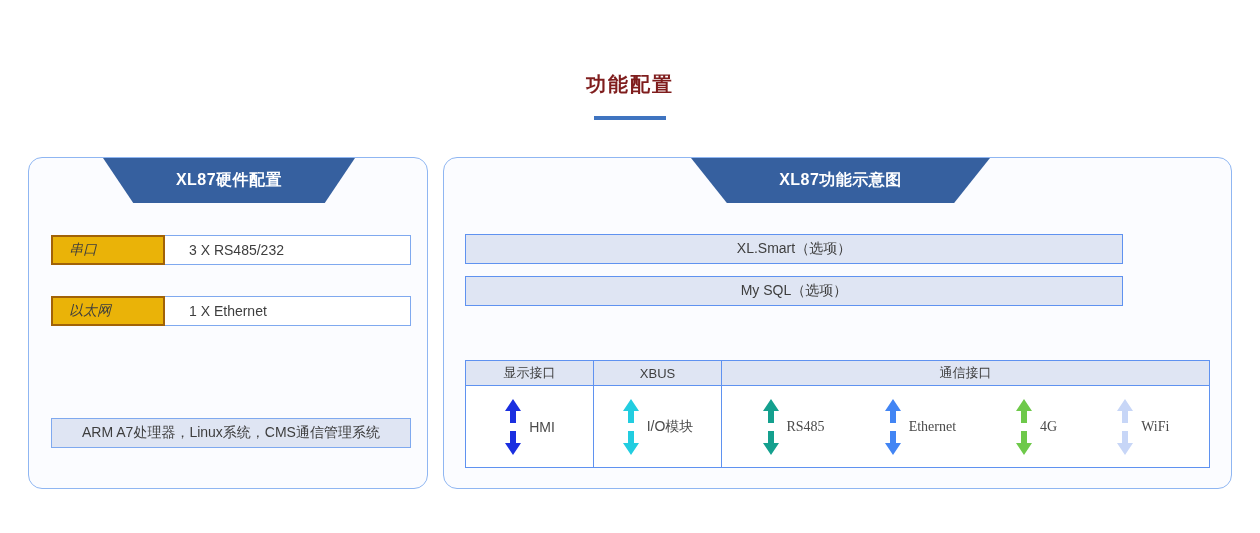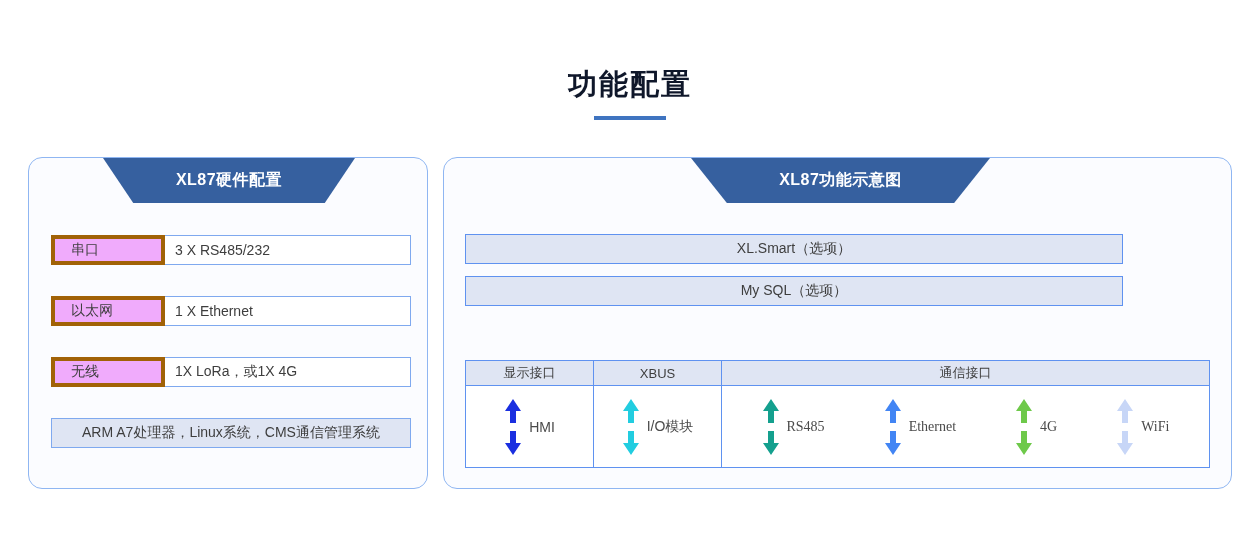--- a/index.html
+++ b/index.html
@@ -10,21 +10,21 @@
     overflow: hidden;
   }
   .page { position: relative; width: 1260px; height: 533px; }
 
   
   .title-wrap {
     position: absolute; left: 0; top: 66px; width: 1260px;
     text-align: center;
   }
   .page-title {
-    font-size: 29px; font-weight: bold; color: #0f172a;
+    font-size: 20px; font-weight: bold; color: #7f1d1d;
     letter-spacing: 2px; line-height: 36px;
   }
   .title-underline {
     width: 72px; height: 4px; background: #3f74c0;
     margin: 14px auto 0;
   }
 
   
   .panel {
     position: absolute;
@@ -46,28 +46,28 @@
   .banner-left  { left: 74px;  width: 252px; }
   .banner-right { left: 247px; width: 299px; }
 
   
   .spec-row {
     position: absolute; left: 22px; width: 360px; height: 30px;
     display: flex;
   }
   .spec-label {
     width: 114px; height: 30px;
-    background: #f0abfc; border: 4px solid #a16207;
+    background: #eab308; border: 2px solid #a16207;
     display: flex; align-items: center; padding-left: 16px;
-    font-size: 14px; color: #3e3e3e;
+    font-size: 14px; color: #3e3e3e; font-style: italic;
   }
   .spec-value {
     flex: 1; height: 30px;
     background: #ffffff; border: 1px solid #7fa9ef; border-left: none;
-    display: flex; align-items: center; padding-left: 10px;
+    display: flex; align-items: center; padding-left: 24px;
     font-size: 14px; color: #3e3e3e;
   }
   .spec-row-0 { top: 77px; }
   .spec-row-1 { top: 138px; }
   .spec-row-2 { top: 199px; }
 
   .spec-footer {
     position: absolute; left: 22px; top: 260px;
     width: 360px; height: 30px;
     background: #dfe5f3; border: 1px solid #7fa9ef;
@@ -135,24 +135,20 @@
     <div class="banner banner-left">XL87硬件配置</div>
 
     <div class="spec-row spec-row-0">
       <div class="spec-label">串口</div>
       <div class="spec-value">3 X RS485/232</div>
     </div>
     <div class="spec-row spec-row-1">
       <div class="spec-label">以太网</div>
       <div class="spec-value">1 X Ethernet</div>
     </div>
-    <div class="spec-row spec-row-2">
-      <div class="spec-label">无线</div>
-      <div class="spec-value">1X LoRa，或1X 4G</div>
-    </div>
 
     <div class="spec-footer">ARM A7处理器，Linux系统，CMS通信管理系统</div>
   </div>
 
   <div class="panel panel-right">
     <div class="banner banner-right">XL87功能示意图</div>
 
     <div class="stack-row stack-row-0">XL.Smart（选项）</div>
     <div class="stack-row stack-row-1">My SQL（选项）</div>
 

